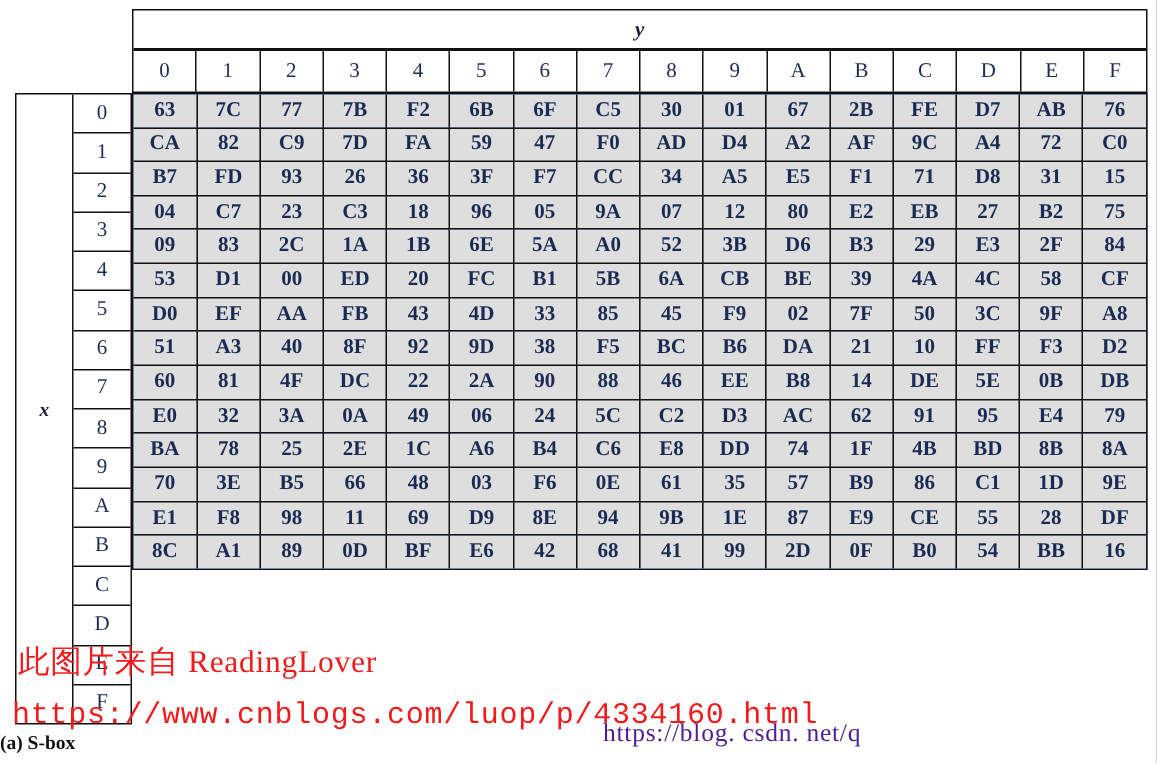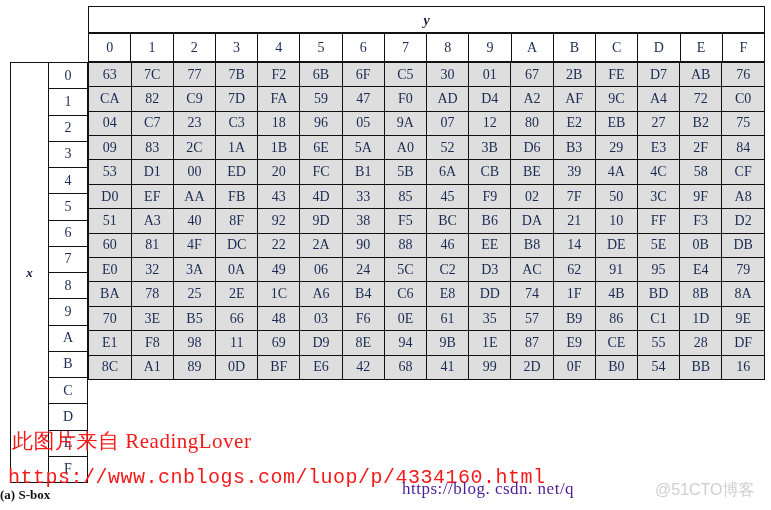--- a/index.html
+++ b/index.html
@@ -103,20 +103,21 @@
   
   .grid-wrap {
     position: absolute;
     left: 88px;
     top: 62px;
     width: 677px;
     height: 318px;
     border: 1.5px solid #111;
     box-sizing: border-box;
     background: #1d4ed8;
+    font-weight: bold;
   }
   table.sbox {
     width: 100%;
     height: 100%;
     border-collapse: collapse;
     table-layout: fixed;
   }
   table.sbox td {
     border: 1px solid #111;
     text-align: center;
@@ -263,20 +264,38 @@
             <td>AD</td>
             <td>D4</td>
             <td>A2</td>
             <td>AF</td>
             <td>9C</td>
             <td>A4</td>
             <td>72</td>
             <td>C0</td>
           </tr>
           <tr>
+            <td>B7</td>
+            <td>FD</td>
+            <td>93</td>
+            <td>26</td>
+            <td>36</td>
+            <td>3F</td>
+            <td>F7</td>
+            <td>CC</td>
+            <td>34</td>
+            <td>A5</td>
+            <td>E5</td>
+            <td>F1</td>
+            <td>71</td>
+            <td>D8</td>
+            <td>31</td>
+            <td>15</td>
+          </tr>
+          <tr>
             <td>04</td>
             <td>C7</td>
             <td>23</td>
             <td>C3</td>
             <td>18</td>
             <td>96</td>
             <td>05</td>
             <td>9A</td>
             <td>07</td>
             <td>12</td>
@@ -469,15 +488,14 @@
           </tr>
         </tbody>
     </table>
   </div>
 
   <div class="caption">(a) S-box</div>
 
   <div class="wm wm-red-1">此图片来自 ReadingLover</div>
   <div class="wm wm-red-2">https://www.cnblogs.com/luop/p/4334160.html</div>
   <div class="wm wm-gray">https://blog. csdn. net/q</div>
-  <div class="wm wm-gray-2">@51CTO博客</div>
 
 </div>
 
 </body></html>

